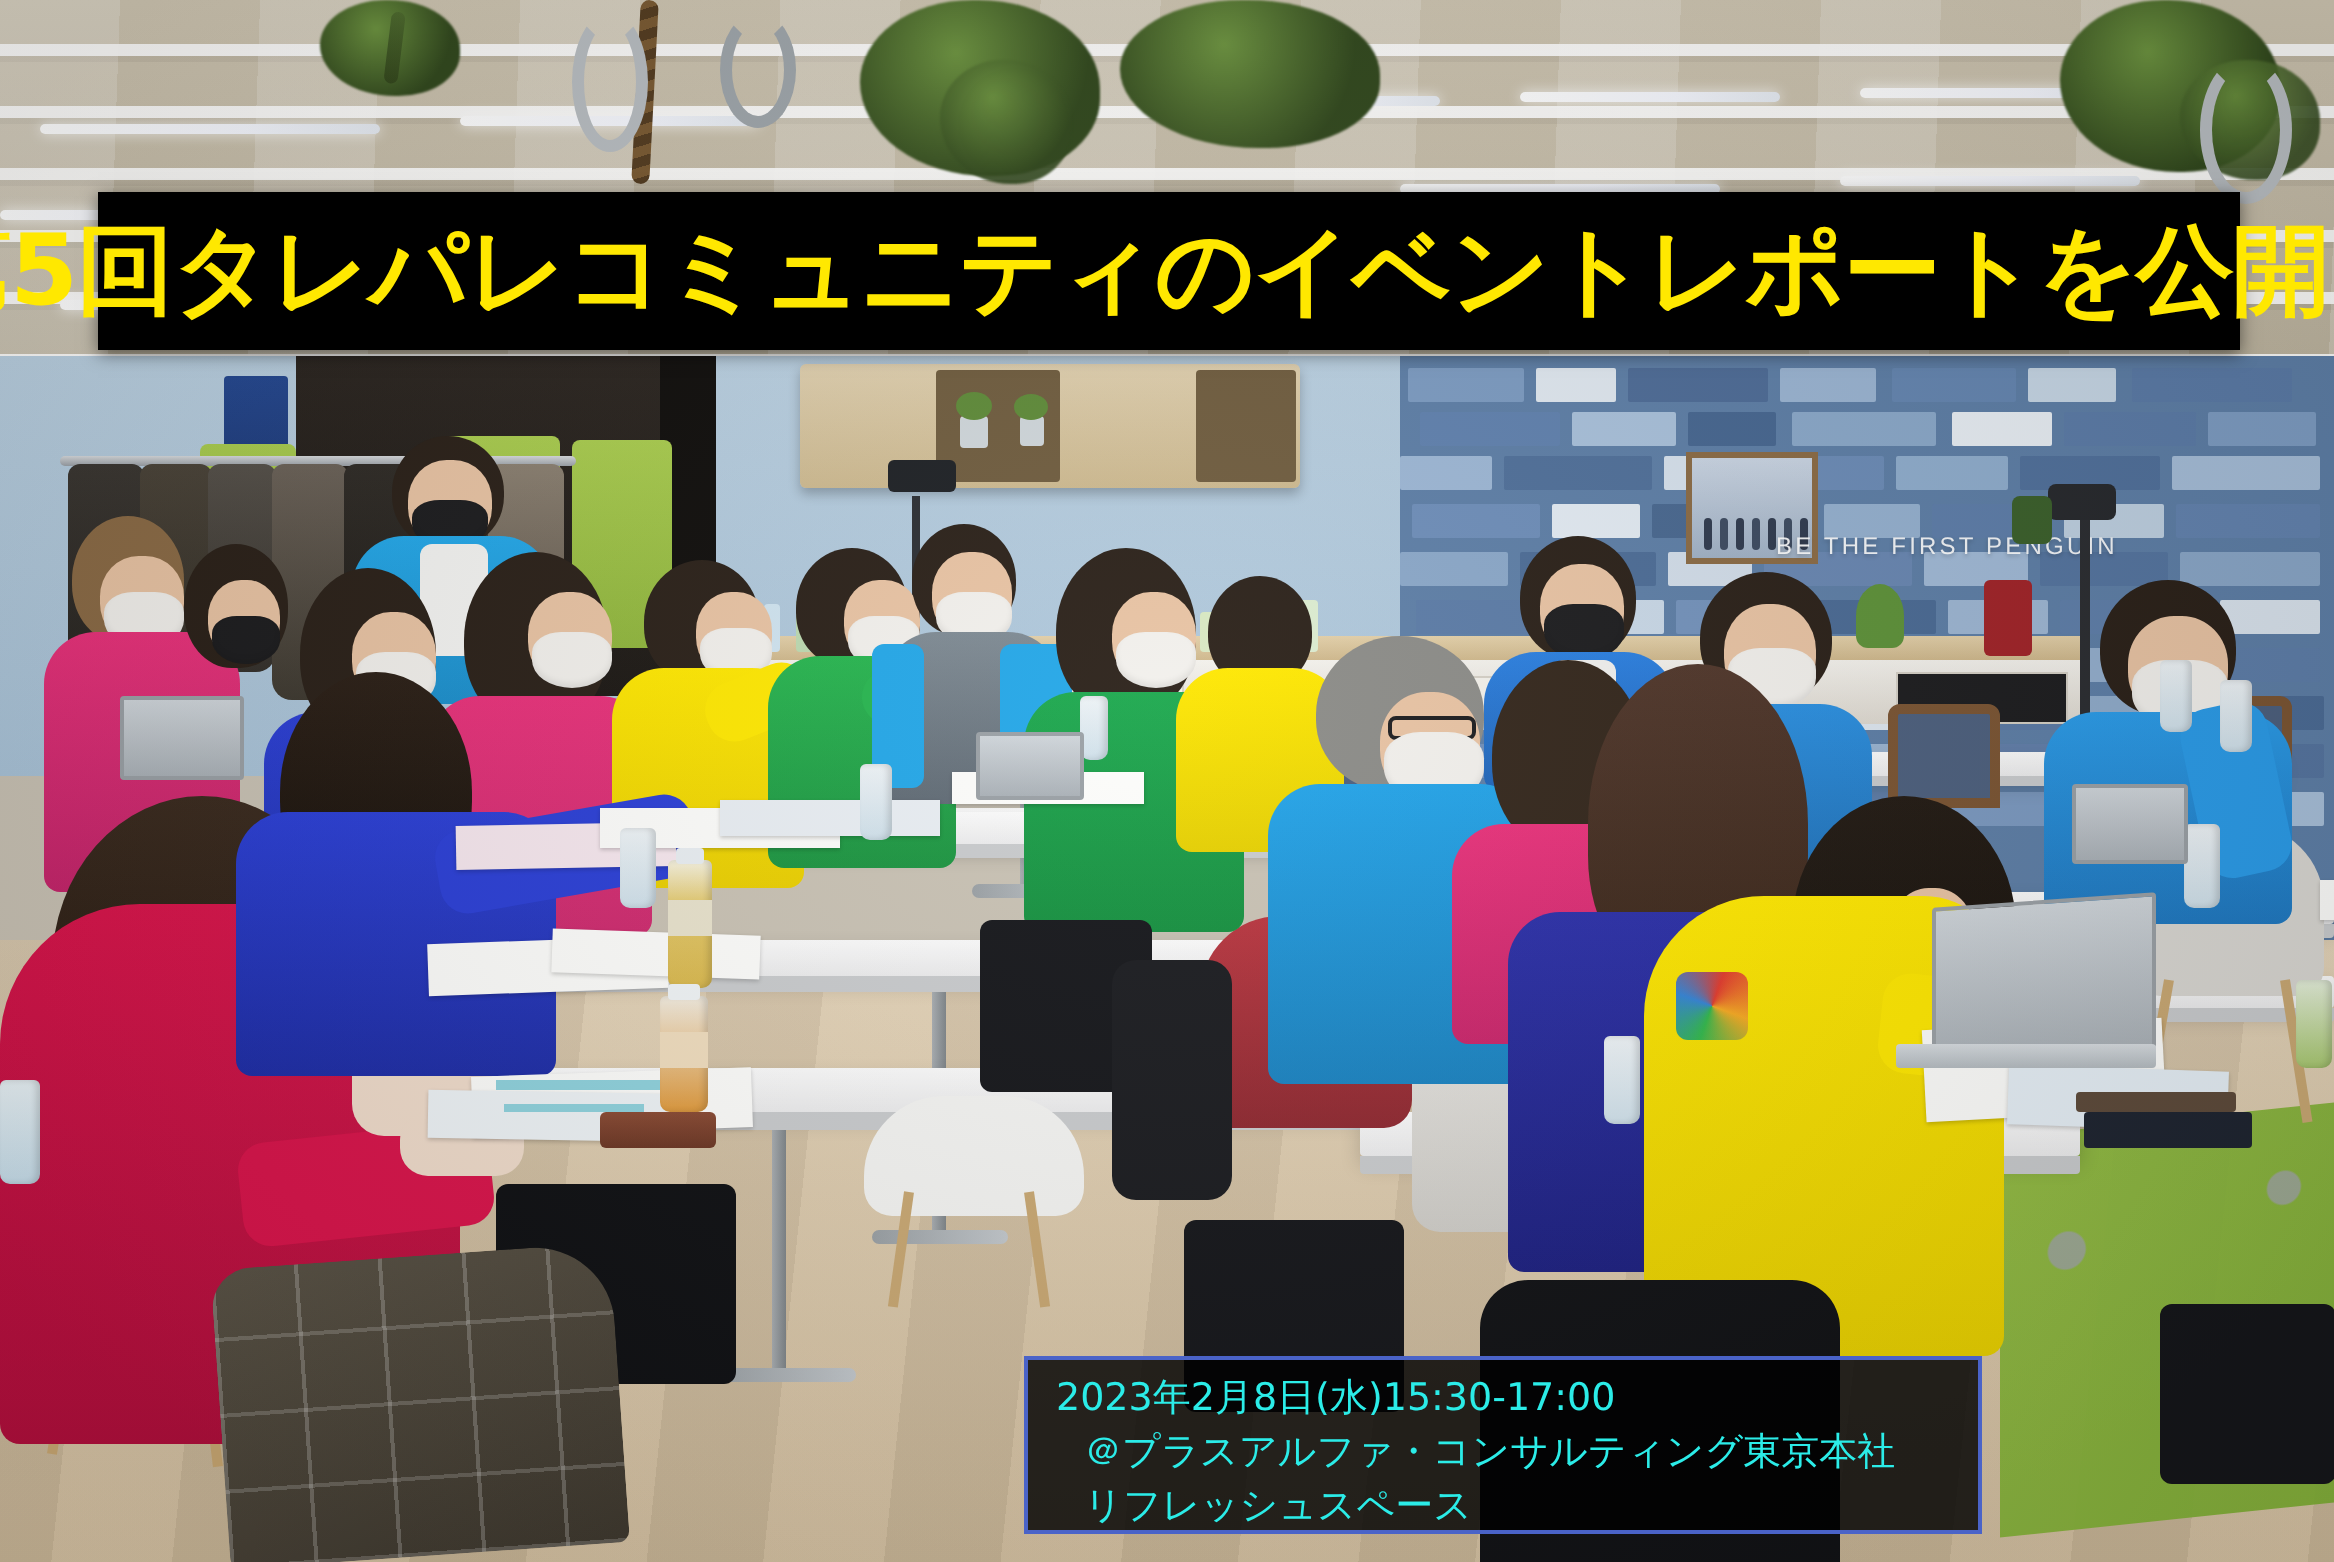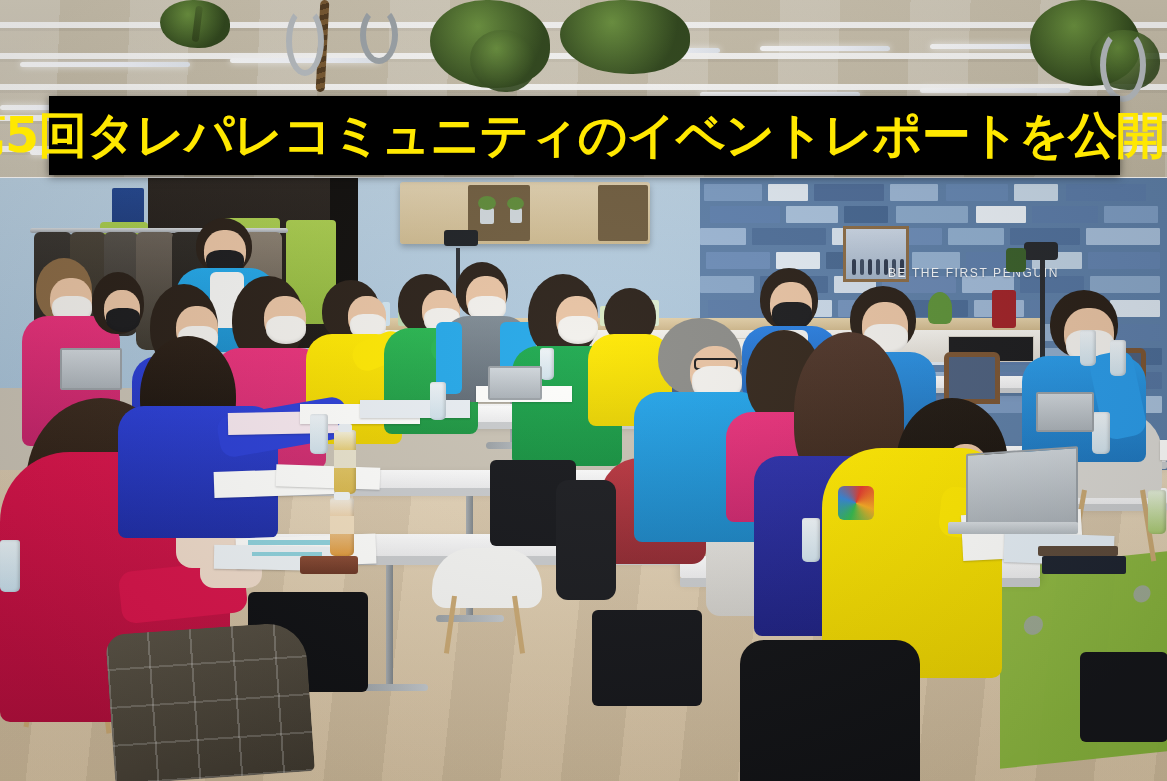--- a/index.html
+++ b/index.html
@@ -619,14 +619,19 @@
     <div style="position:absolute;left:556px;top:480px;width:60px;height:120px;background:#1a1b1f;border-radius:12px;"></div>
 
     <div style="position:absolute;inset:0;pointer-events:none;
       background:radial-gradient(ellipse at 50% 45%, rgba(255,255,255,.05), rgba(0,0,0,.10) 85%);"></div>
   </div>
 
   <div id="title-banner">
     <span id="title-text">第5回タレパレコミュニティのイベントレポートを公開！</span>
   </div>
 
+  <div id="caption-box">
+    <div class="cap-line">2023年2月8日(水)15:30-17:00</div>
+    <div class="cap-line cap-indent">＠プラスアルファ・コンサルティング東京本社</div>
+    <div class="cap-line cap-indent">リフレッシュスペース</div>
+  </div>
 
 </div>
 
 </body></html>

